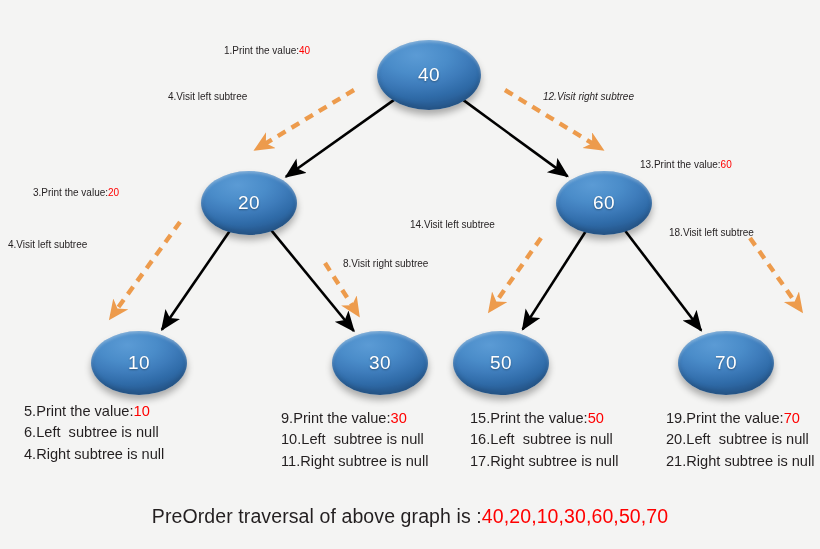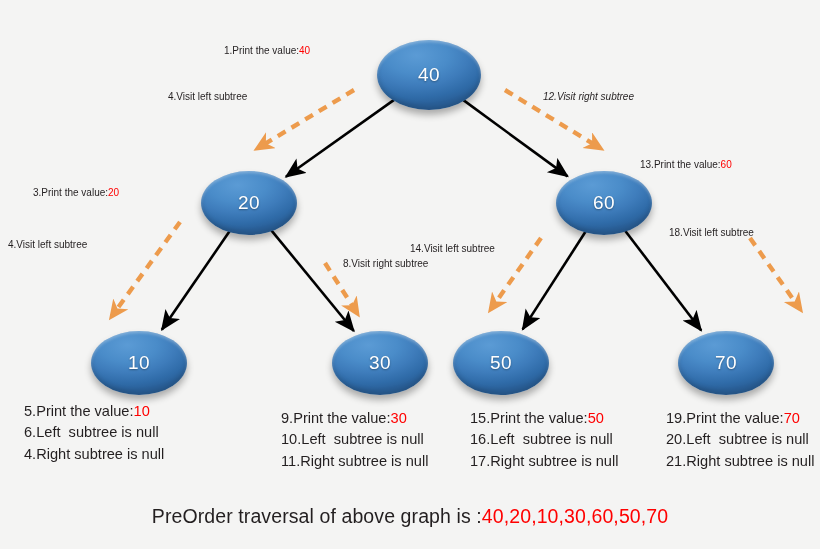--- a/index.html
+++ b/index.html
@@ -146,21 +146,21 @@
       </div>
     </div>
   <div id="annotation-layer">
       <div class="lbl" style="left: 224px; top: 46px;"><span>1.Print the value:</span><span class="val">40</span></div>
       <div class="lbl" style="left: 168px; top: 92px;"><span>4.Visit left subtree</span></div>
       <div class="lbl" style="left: 543px; top: 92px; font-style: italic;"><span>12.Visit right subtree</span></div>
       <div class="lbl" style="left: 33px; top: 188px;"><span>3.Print the value:</span><span class="val">20</span></div>
       <div class="lbl" style="left: 8px; top: 240px;"><span>4.Visit left subtree</span></div>
       <div class="lbl" style="left: 640px; top: 160px;"><span>13.Print the value:</span><span class="val">60</span></div>
       <div class="lbl" style="left: 669px; top: 228px;"><span>18.Visit left subtree</span></div>
-      <div class="lbl" style="left: 410px; top: 220px; margin-top: 24px;"><span>14.Visit left subtree</span></div>
+      <div class="lbl" style="left: 410px; top: 220px;"><span>14.Visit left subtree</span></div>
       <div class="lbl" style="left: 343px; top: 259px;"><span>8.Visit right subtree</span></div>
     </div>
   <div id="block-layer">
       <div class="blk" style="left: 8px; top: 401px; margin-left: 16px;"><div><span>5.Print the value:</span><span class="val">10</span></div><div><span>6.Left  subtree is null</span></div><div><span>4.Right subtree is null</span></div></div>
       <div class="blk" style="left: 281px; top: 408px;"><div><span>9.Print the value:</span><span class="val">30</span></div><div><span>10.Left  subtree is null</span></div><div><span>11.Right subtree is null</span></div></div>
       <div class="blk" style="left: 470px; top: 408px;"><div><span>15.Print the value:</span><span class="val">50</span></div><div><span>16.Left  subtree is null</span></div><div><span>17.Right subtree is null</span></div></div>
       <div class="blk" style="left: 659px; top: 408px; margin-left: 7px;"><div><span>19.Print the value:</span><span class="val">70</span></div><div><span>20.Left  subtree is null</span></div><div><span>21.Right subtree is null</span></div></div>
     </div>
 
   <div id="footer">

